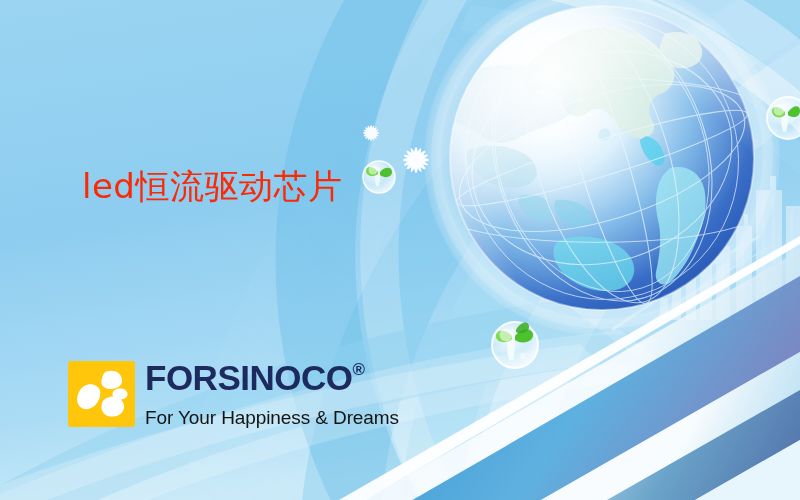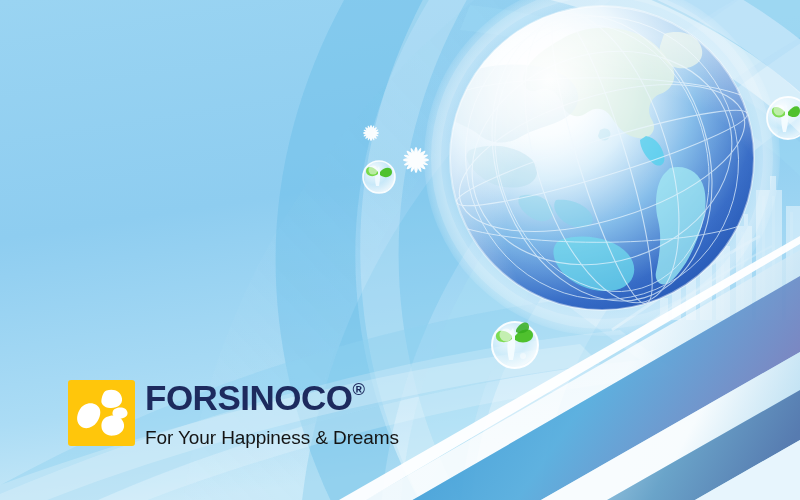--- a/index.html
+++ b/index.html
@@ -35,23 +35,23 @@
   }
   #headline .line2 {
     display: block;
     padding-left: 14px;
   }
 
   
   #logo {
     position: absolute;
     left: 68px;
-    top: 380px;
+    top: 360px;
     display: flex;
-    align-items: flex-start;
+    align-items: flex-end;
     gap: 10px;
   }
   #logo-mark {
     width: 67px;
     height: 66px;
     background: #ffc60b;
     border-radius: 3px;
     flex: 0 0 auto;
     position: relative;
   }
@@ -337,20 +337,21 @@
         <circle cx="788" cy="118" r="21" fill="none" stroke="#ffffff" stroke-width="1.8" opacity="0.9"></circle>
         <path d="M783,132 C780,121 781,109 786,104 C790,112 788,124 786,132 Z" fill="#f4fcff" opacity="0.95"></path>
         <path d="M788,112 C794,104 800,105 800,111 C800,117 793,119 788,115 Z" fill="#4fc12e"></path>
         <path d="M785,112 C779,105 771,106 772,112 C773,118 781,119 785,115 Z" fill="#7ddc52"></path>
         <circle cx="779" cy="110" r="5.5" fill="#ffffff" opacity="0.5"></circle>
       </g>
     </g>
   </svg>
 
   <div id="headline">
+    <span>led恒流驱动芯片</span>
   </div>
 
   <div id="logo">
     <div id="logo-mark">
       <svg width="67" height="66" viewBox="0 0 67 66">
         <g fill="#ffffff">
 
           <path d="M38.5,10.5 C46,8 53,11.5 54,18.5 C54.8,24.5 49,28.5 42,28 C36,27.6 32.5,24 33.5,19.5
                    C34.3,15.6 35.5,11.5 38.5,10.5 Z"></path>
 

